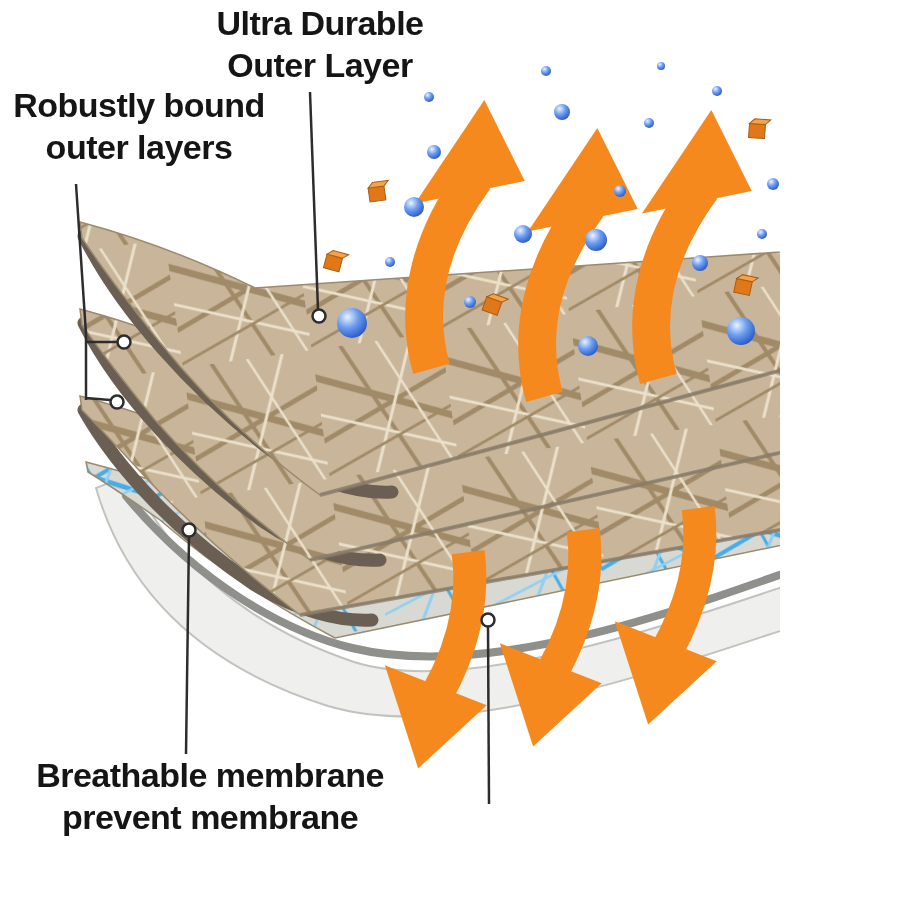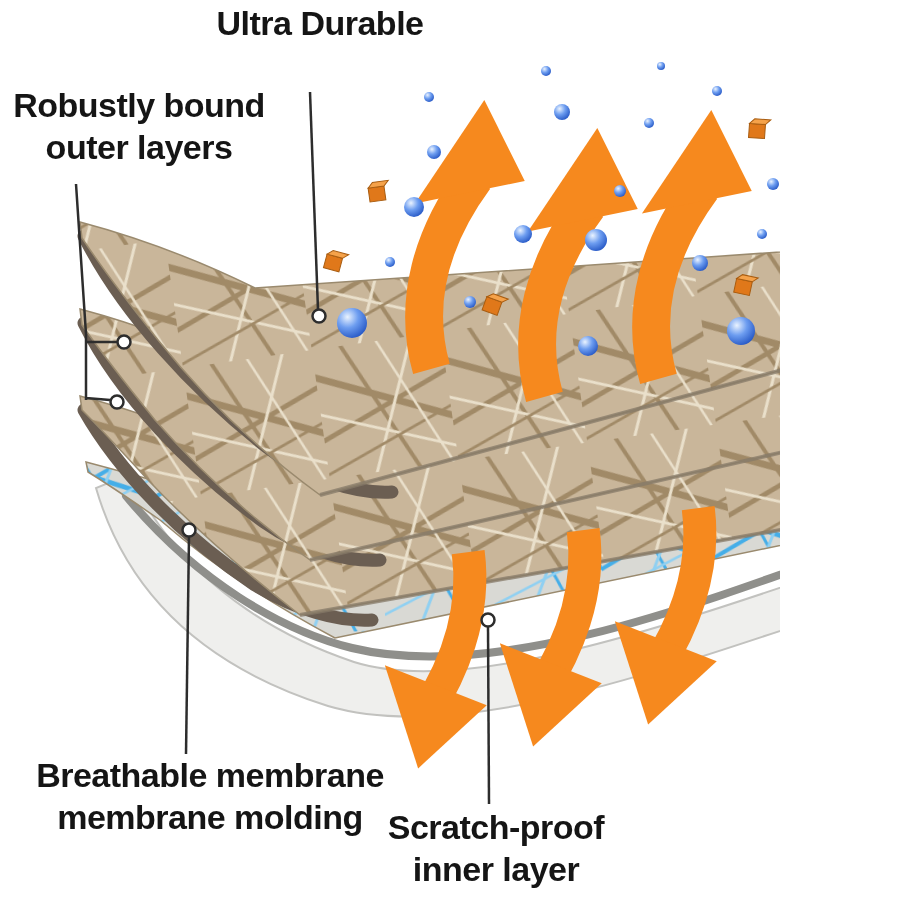--- a/index.html
+++ b/index.html
@@ -157,26 +157,23 @@
       <circle class="marker" cx="319" cy="316" r="6.5"></circle>
       <circle class="marker" cx="124" cy="342" r="6.5"></circle>
       <circle class="marker" cx="117" cy="402" r="6.5"></circle>
       <circle class="marker" cx="189" cy="530" r="6.5"></circle>
       <circle class="marker" cx="488" cy="620" r="6.5"></circle>
     </g>
   </svg>
 
   <div class="label" id="label-outer">
     <span>Ultra Durable</span>
+    <span>Outer Layer</span>
   </div>
   <div class="label" id="label-bound">
     <span>Robustly bound</span>
     <span>outer layers</span>
   </div>
   <div class="label" id="label-membrane">
     <span>Breathable membrane</span>
-    <span>membrane molding</span>
-  </div>
-  <div class="label" id="label-inner">
-    <span>Scratch-proof</span>
-    <span>inner layer</span>
+    <span>prevent membrane</span>
   </div>
 </div>
 
 </body></html>

